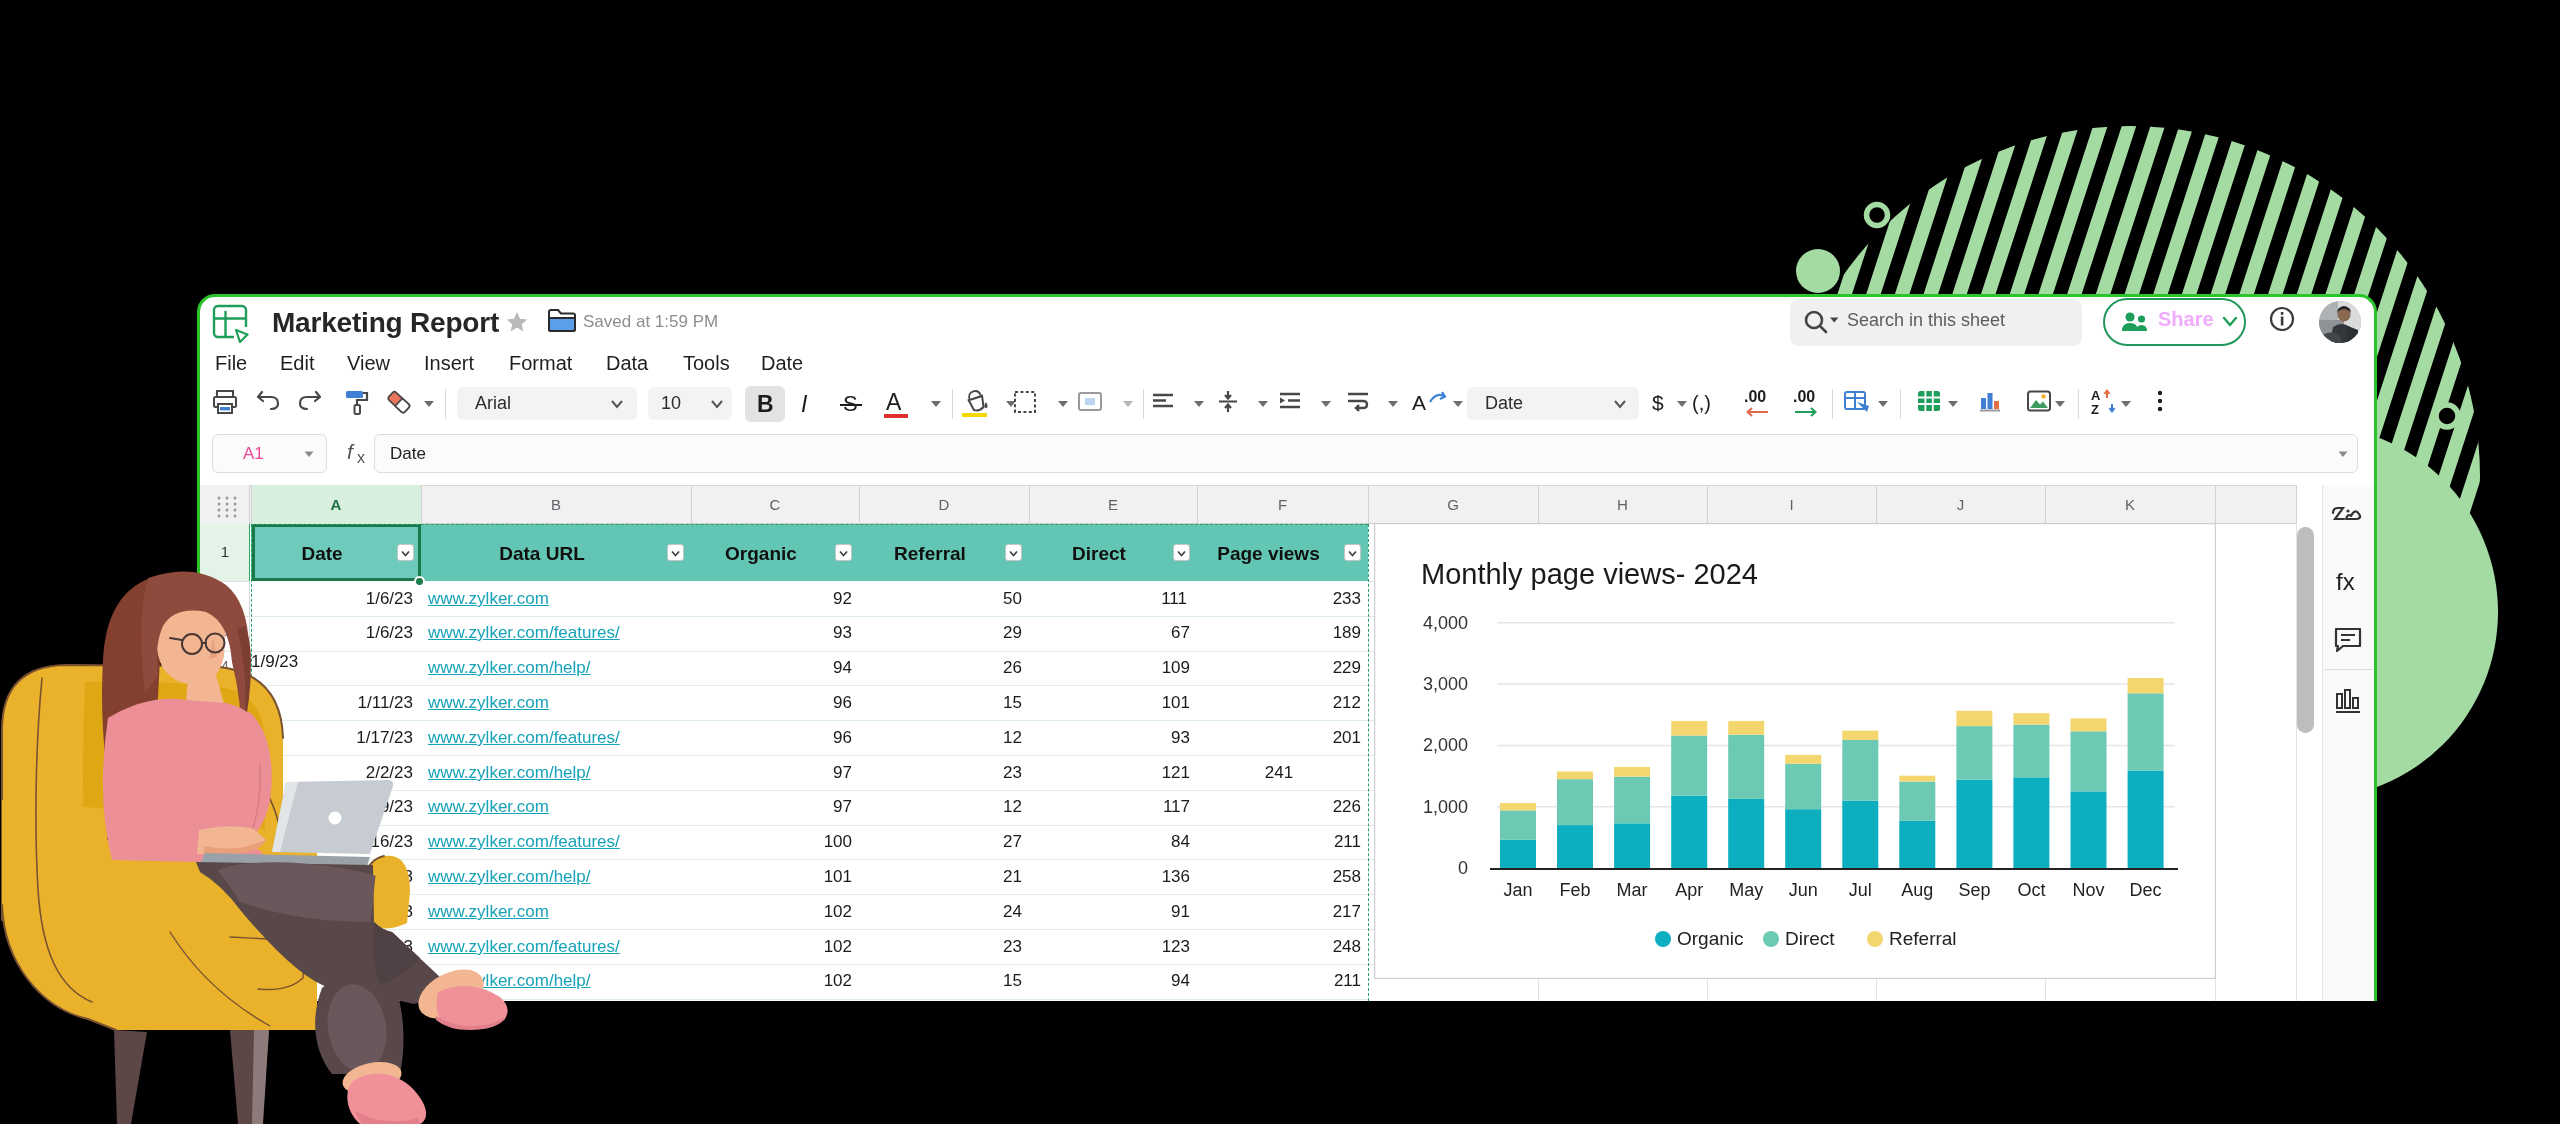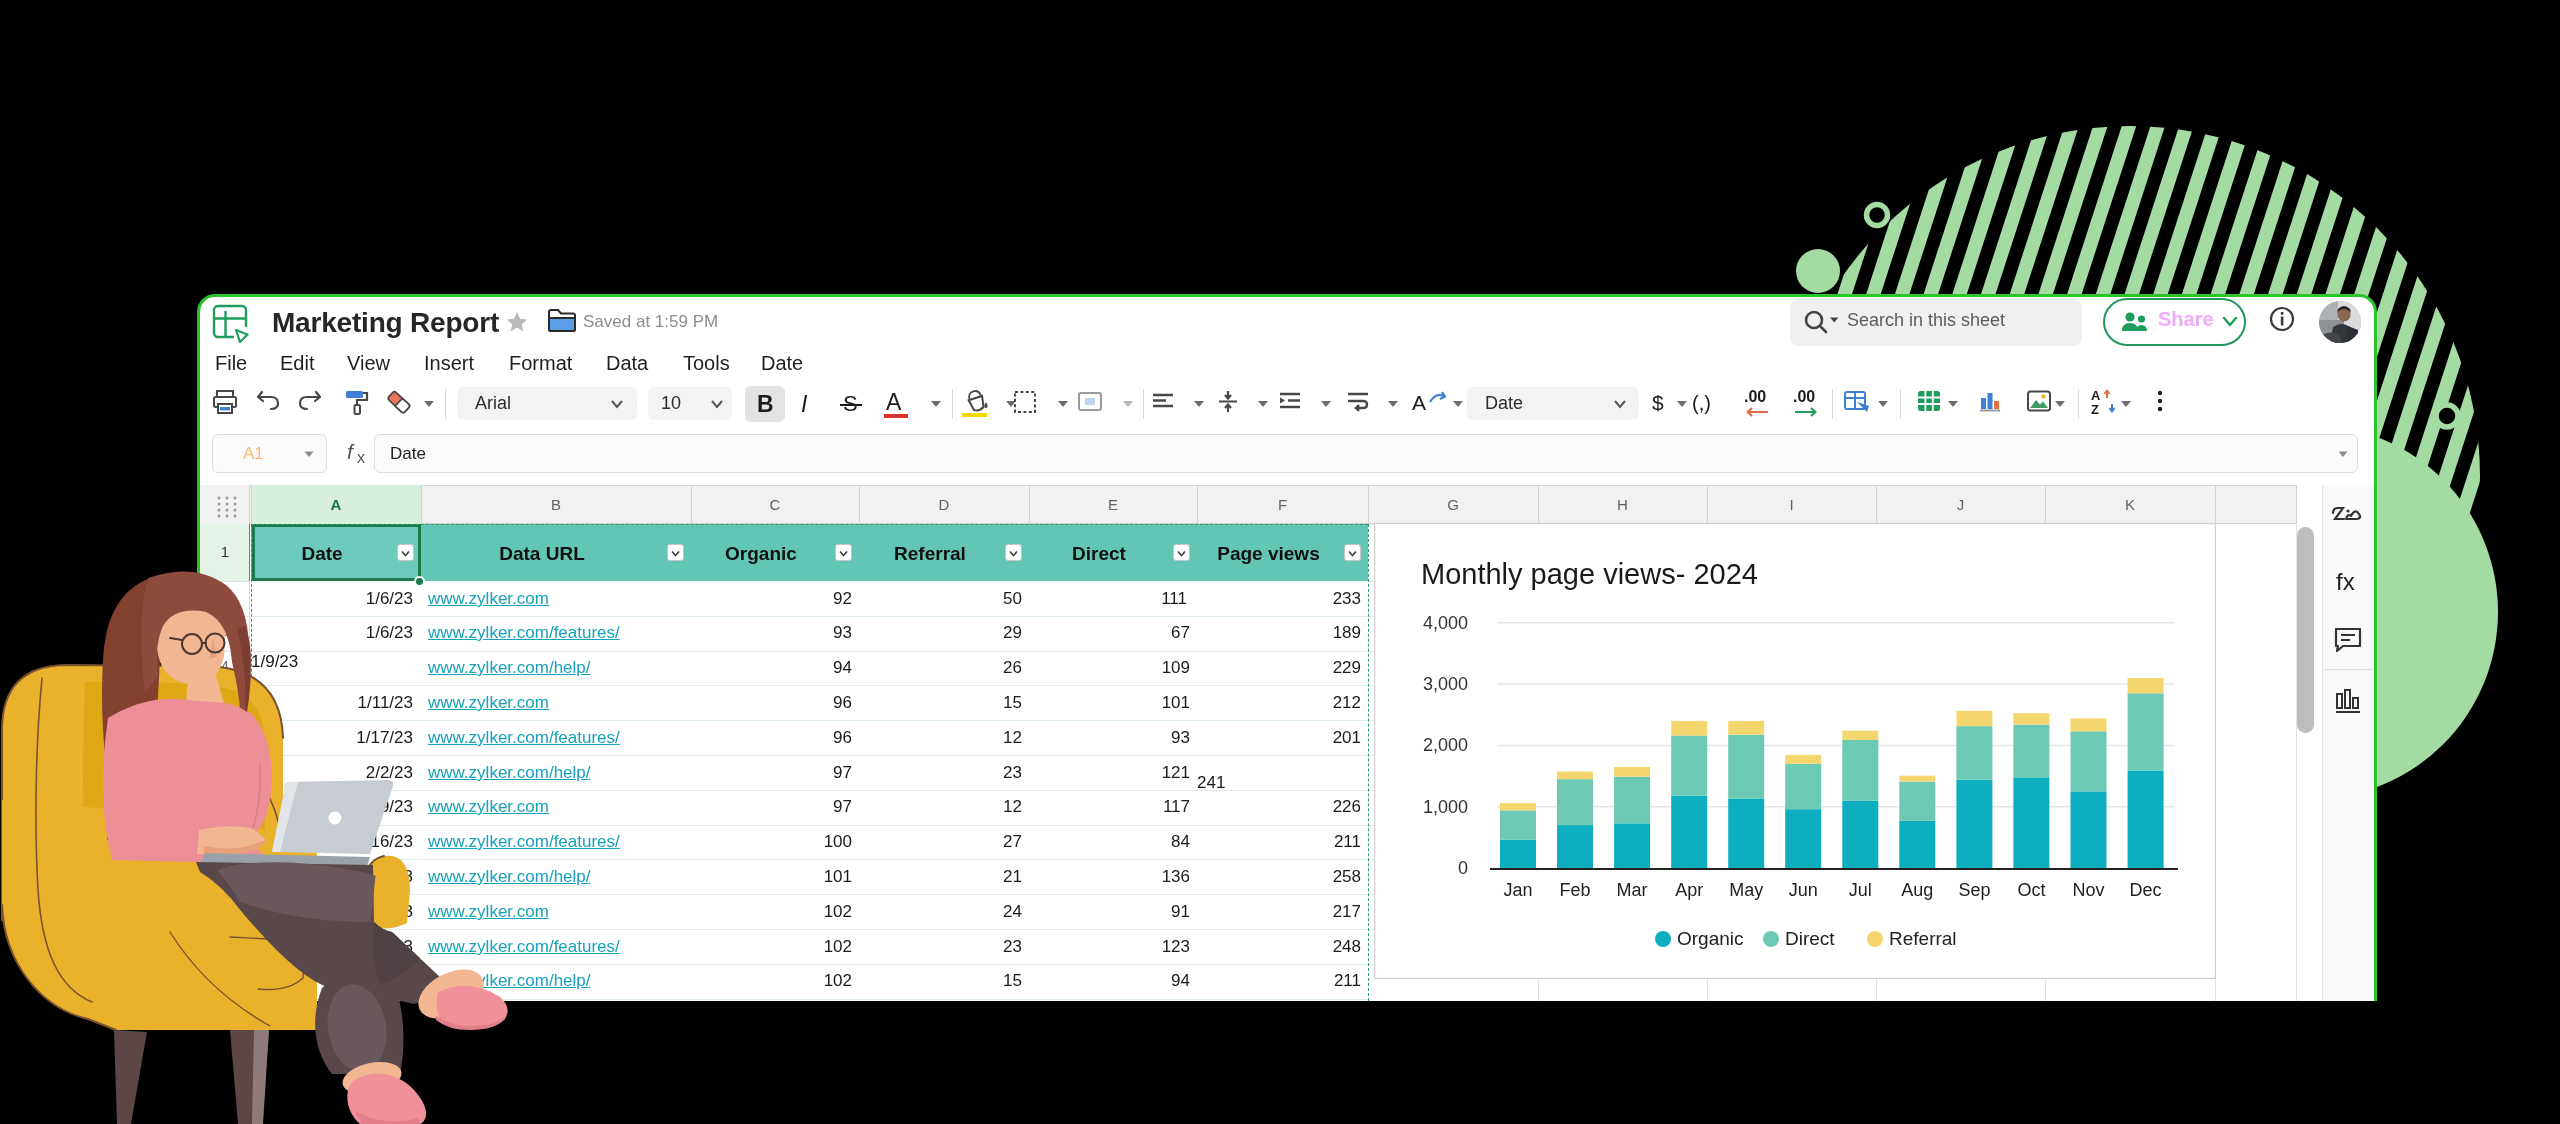--- a/index.html
+++ b/index.html
@@ -313,21 +313,21 @@
       </svg>
 <svg class="abs" style="left:1918px;top:91px" width="16" height="32" viewBox="0 0 16 32">
         <path d="M3 13 L13 13 L8 19 Z" fill="#6e6e6e"></path>
       </svg>
 <svg class="abs" style="left:1952px;top:91px" width="16" height="28" viewBox="0 0 16 28">
         <circle cx="8" cy="5" r="2.2" fill="#1c1c1c"></circle>
         <circle cx="8" cy="13" r="2.2" fill="#1c1c1c"></circle>
         <circle cx="8" cy="21" r="2.2" fill="#1c1c1c"></circle>
       </svg>
 <div class="abs" style="left:12px;top:137px;width:115px;height:39px;background:#fbfbfb;border:1px solid #dcdcdc;border-radius:6px"></div>
-<div class="abs" style="left:43px;top:147px;font-size:17px;color:#fdba74">A1</div>
+<div class="abs" style="left:43px;top:147px;font-size:17px;color:#ec4899">A1</div>
 <svg class="abs" style="left:103px;top:153px" width="12" height="9" viewBox="0 0 12 9">
         <path d="M1.5 1.5 L6 7 L10.5 1.5 Z" fill="#8a8a8a"></path>
       </svg>
 <div class="abs" style="left:147px;top:143px;font-size:21px;font-style:italic;color:#555">f</div>
 <div class="abs" style="left:157px;top:152px;font-size:16px;color:#555">x</div>
 <div class="abs" style="left:174px;top:137px;width:1984px;height:39px;background:#fbfbfb;border:1px solid #dcdcdc;border-radius:6px"></div>
 <div class="abs" style="left:190px;top:147px;font-size:17px;color:#222">Date</div>
 <svg class="abs" style="left:2137px;top:153px" width="12" height="9" viewBox="0 0 12 9">
         <path d="M1.5 1.5 L6 7 L10.5 1.5 Z" fill="#8a8a8a"></path>
       </svg>
@@ -496,21 +496,21 @@
 <div class="numc" style="left:491px;top:431px;width:161px;text-align:right">96</div>
 <div class="numc" style="left:659px;top:431px;width:163px;text-align:right">12</div>
 <div class="numc" style="left:829px;top:431px;width:161px;text-align:right">93</div>
 <div class="numc" style="left:997px;top:431px;width:164px;text-align:right">201</div>
 <div class="abs" style="left:51px;top:492.8px;width:1117px;height:1px;background:#e0eeea"></div>
 <div class="numc" style="left:51px;top:466px;width:162px;text-align:right">2/2/23</div>
 <div class="lnk" style="left:228px;top:466px">www.zylker.com/help/</div>
 <div class="numc" style="left:491px;top:466px;width:161px;text-align:right">97</div>
 <div class="numc" style="left:659px;top:466px;width:163px;text-align:right">23</div>
 <div class="numc" style="left:829px;top:466px;width:161px;text-align:right">121</div>
-<div class="numc" style="left:997px;top:476px;width:164px;text-align:left">241</div>
+<div class="numc" style="left:997px;top:466px;width:164px;text-align:center">241</div>
 <div class="abs" style="left:51px;top:527.6px;width:1117px;height:1px;background:#e0eeea"></div>
 <div class="numc" style="left:51px;top:500px;width:162px;text-align:right">2/9/23</div>
 <div class="lnk" style="left:228px;top:500px">www.zylker.com</div>
 <div class="numc" style="left:491px;top:500px;width:161px;text-align:right">97</div>
 <div class="numc" style="left:659px;top:500px;width:163px;text-align:right">12</div>
 <div class="numc" style="left:829px;top:500px;width:161px;text-align:right">117</div>
 <div class="numc" style="left:997px;top:500px;width:164px;text-align:right">226</div>
 <div class="abs" style="left:51px;top:562.4px;width:1117px;height:1px;background:#e0eeea"></div>
 <div class="numc" style="left:51px;top:535px;width:162px;text-align:right">2/16/23</div>
 <div class="lnk" style="left:228px;top:535px">www.zylker.com/features/</div>

